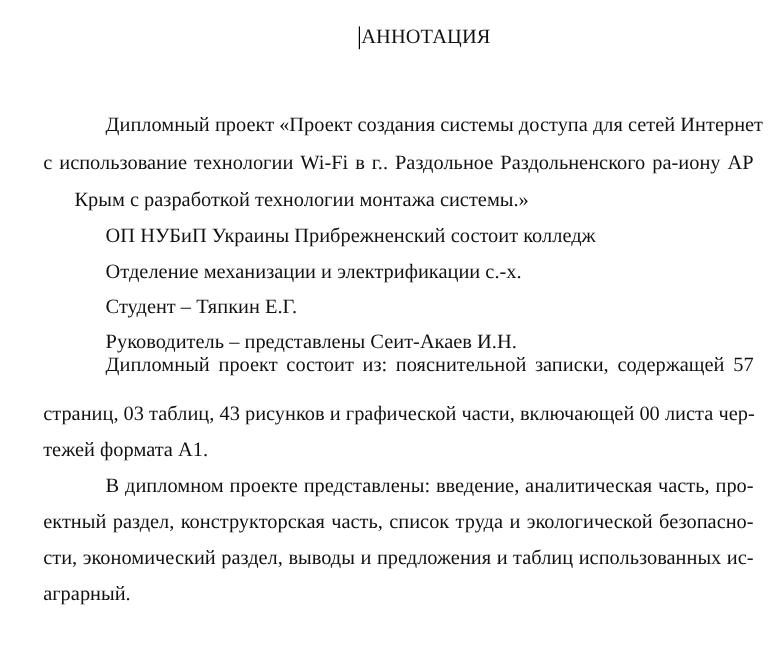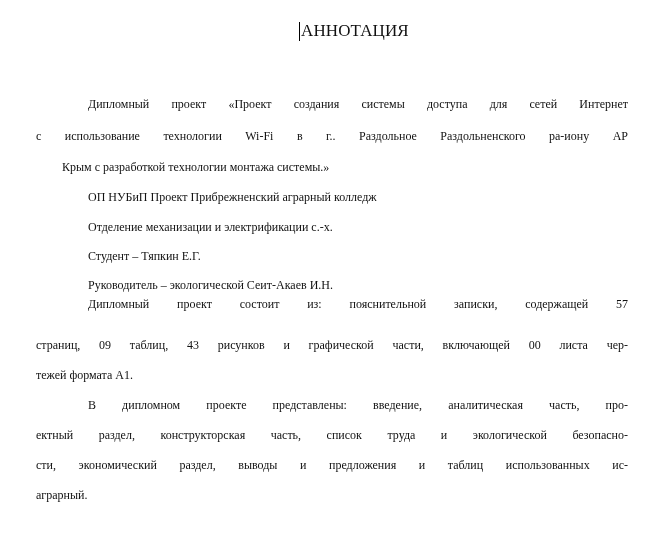--- a/index.html
+++ b/index.html
@@ -37,21 +37,21 @@
       left: -2px;
       top: 2px;
       width: 1px;
       height: 19px;
       background: #000000;
     }
     .line {
       position: absolute;
       left: 36px;
       width: 592px;
-      font-size: 12px;
+      font-size: 17px;
       line-height: 20px;
       white-space: nowrap;
       text-align: justify;
       text-align-last: justify;
     }
     .line.indent { left: 88px; width: 540px; }
     .line.plain { text-align: left; text-align-last: left; }
   </style>
 </head>
 <body>
@@ -63,38 +63,38 @@
     <span>АННОТАЦИЯ</span>
   </div>
 
   <div>
     <div class="line indent" style="top:94px;">Дипломный проект «Проект создания системы доступа для сетей Интернет</div>
     <div class="line" style="top:126px;">с использование технологии Wi-Fi в г.. Раздольное Раздольненского ра-иону АР</div>
     <div class="line plain" style="top:157px;margin-left:26px;">Крым с разработкой технологии монтажа системы.»</div>
   </div>
 
   <div>
-    <div class="line indent plain" style="top:187px;">ОП НУБиП Проект Прибрежненский аграрный колледж</div>
+    <div class="line indent plain" style="top:187px;">ОП НУБиП Украины Прибрежненский состоит колледж</div>
   </div>
 
   <div>
     <div class="line indent plain" style="top:217px;">Отделение механизации и электрификации с.-х.</div>
   </div>
 
   <div>
     <div class="line indent plain" style="top:246px;">Студент – Тяпкин Е.Г.</div>
   </div>
 
   <div>
-    <div class="line indent plain" style="top:275px;">Руководитель – экологической Сеит-Акаев И.Н.</div>
+    <div class="line indent plain" style="top:275px;">Руководитель – представлены Сеит-Акаев И.Н.</div>
   </div>
 
   <div>
     <div class="line indent" style="top:294px;">Дипломный проект состоит из: пояснительной записки, содержащей 57</div>
-    <div class="line" style="top:335px;">страниц, 09 таблиц, 43 рисунков и графической части, включающей 00 листа чер-</div>
+    <div class="line" style="top:335px;">страниц, 03 таблиц, 43 рисунков и графической части, включающей 00 листа чер-</div>
     <div class="line plain" style="top:365px;">тежей формата А1.</div>
   </div>
 
   <div>
     <div class="line indent" style="top:395px;">В дипломном проекте представлены: введение, аналитическая часть, про-</div>
     <div class="line" style="top:425px;">ектный раздел, конструкторская часть, список труда и экологической безопасно-</div>
     <div class="line" style="top:455px;">сти, экономический раздел, выводы и предложения и таблиц использованных ис-</div>
     <div class="line plain" style="top:485px;">аграрный.</div>
   </div>
 

